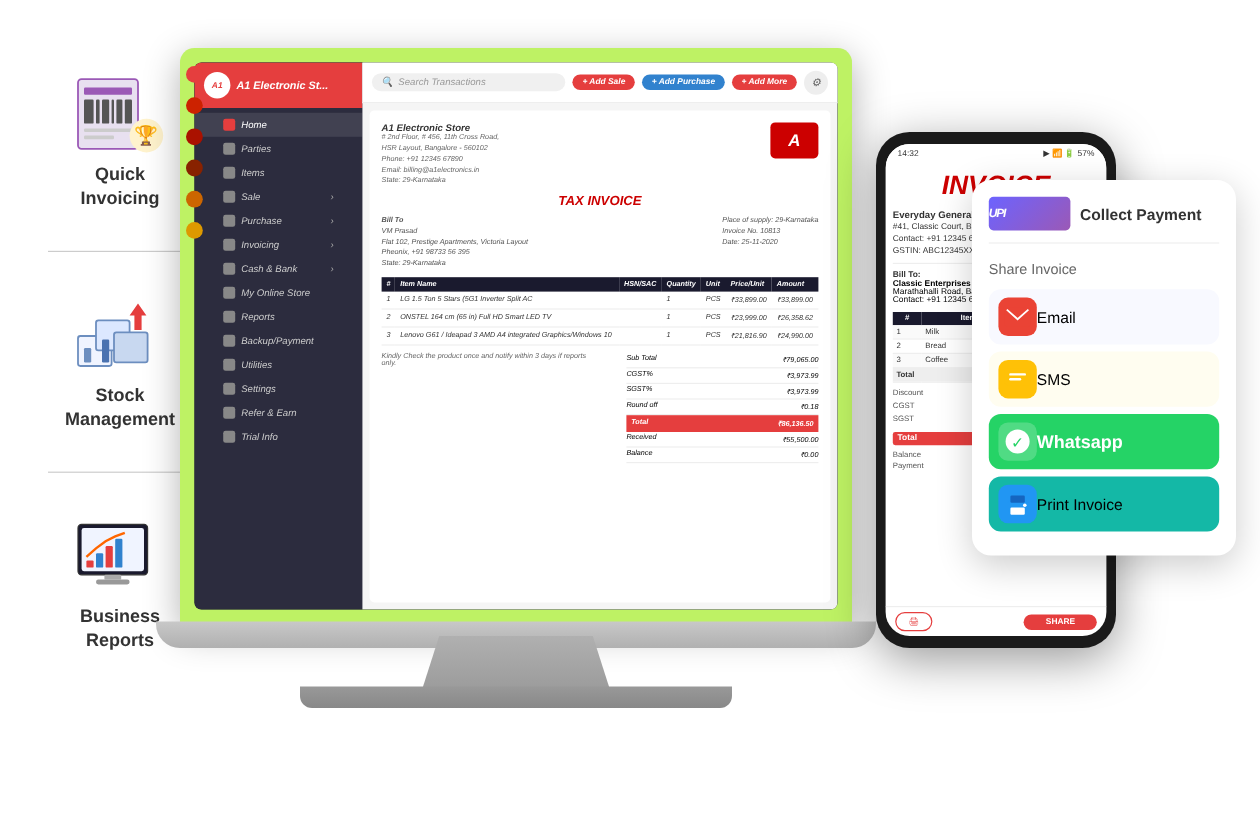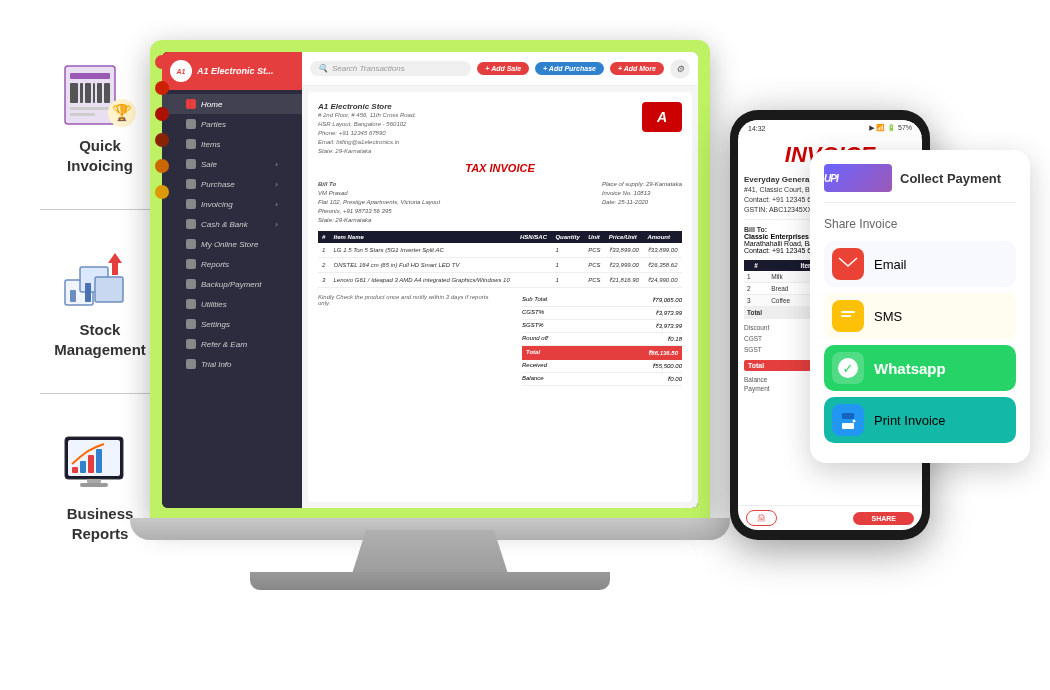--- a/index.html
+++ b/index.html
@@ -567,21 +567,20 @@
 
     .share-invoice-label {
       font-size: 12px;
       color: #666;
       margin-bottom: 10px;
     }
 
     .share-option {
       display: flex;
       align-items: center;
-      gap: 10px;
       padding: 7px 8px;
       border-radius: 10px;
       margin-bottom: 6px;
       cursor: pointer;
     }
 
     .share-option-email {
       background: #f8f9ff;
     }
 

